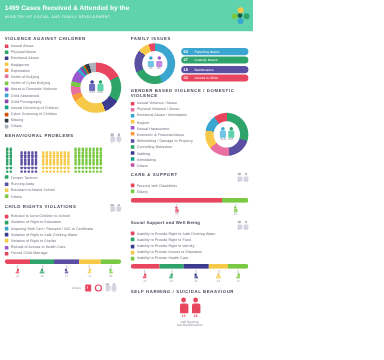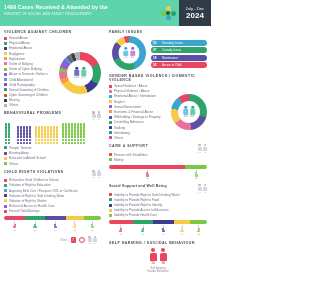--- a/index.html
+++ b/index.html
@@ -159,24 +159,20 @@
     </div>
     <div class="header-logo">
       <div class="logo-mark">
         <i class="l1"></i>
           <i class="l2"></i>
           <i class="l3"></i>
           <i class="l4"></i>
           <i class="l5"></i>
       </div>
     </div>
-    <div class="date-badge">
-      <div class="date-range">July - Dec</div>
-      <div class="date-year">2024</div>
-    </div>
   </div>
 
   <div class="body">
 
     <div class="col col-left">
 
       <div>
         <div class="sec-title">VIOLENCE AGAINST CHILDREN</div>
         <div class="vac-row">
           <div class="vac-legend legend">

